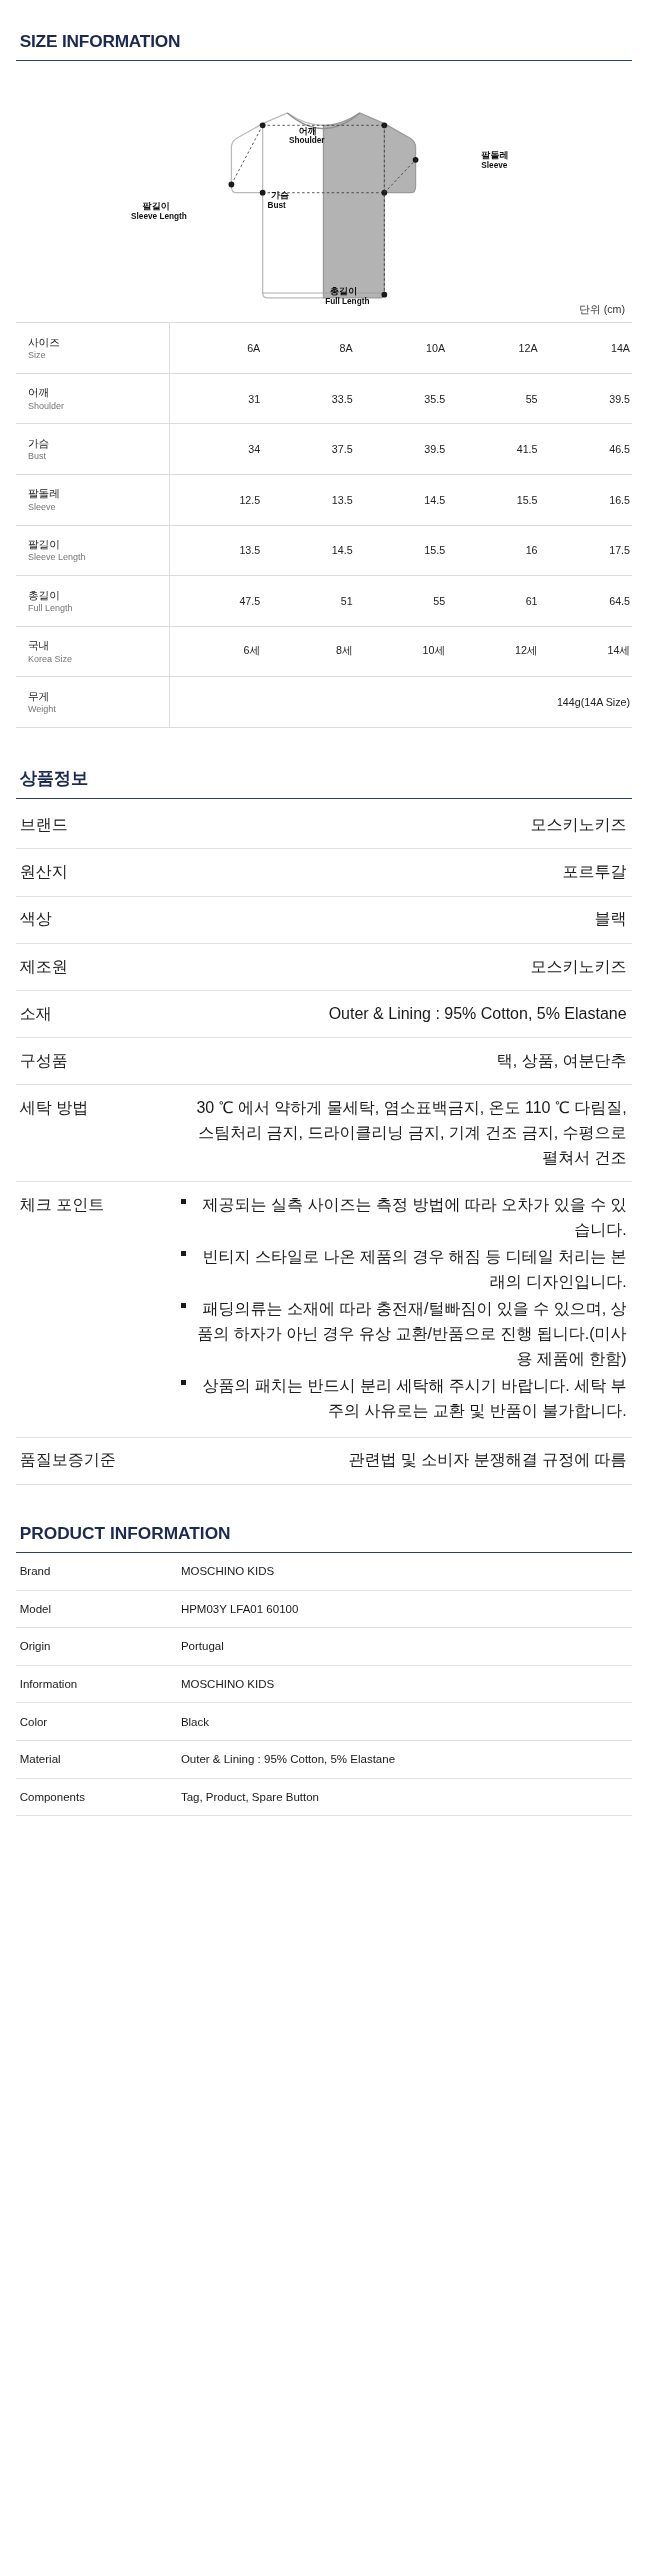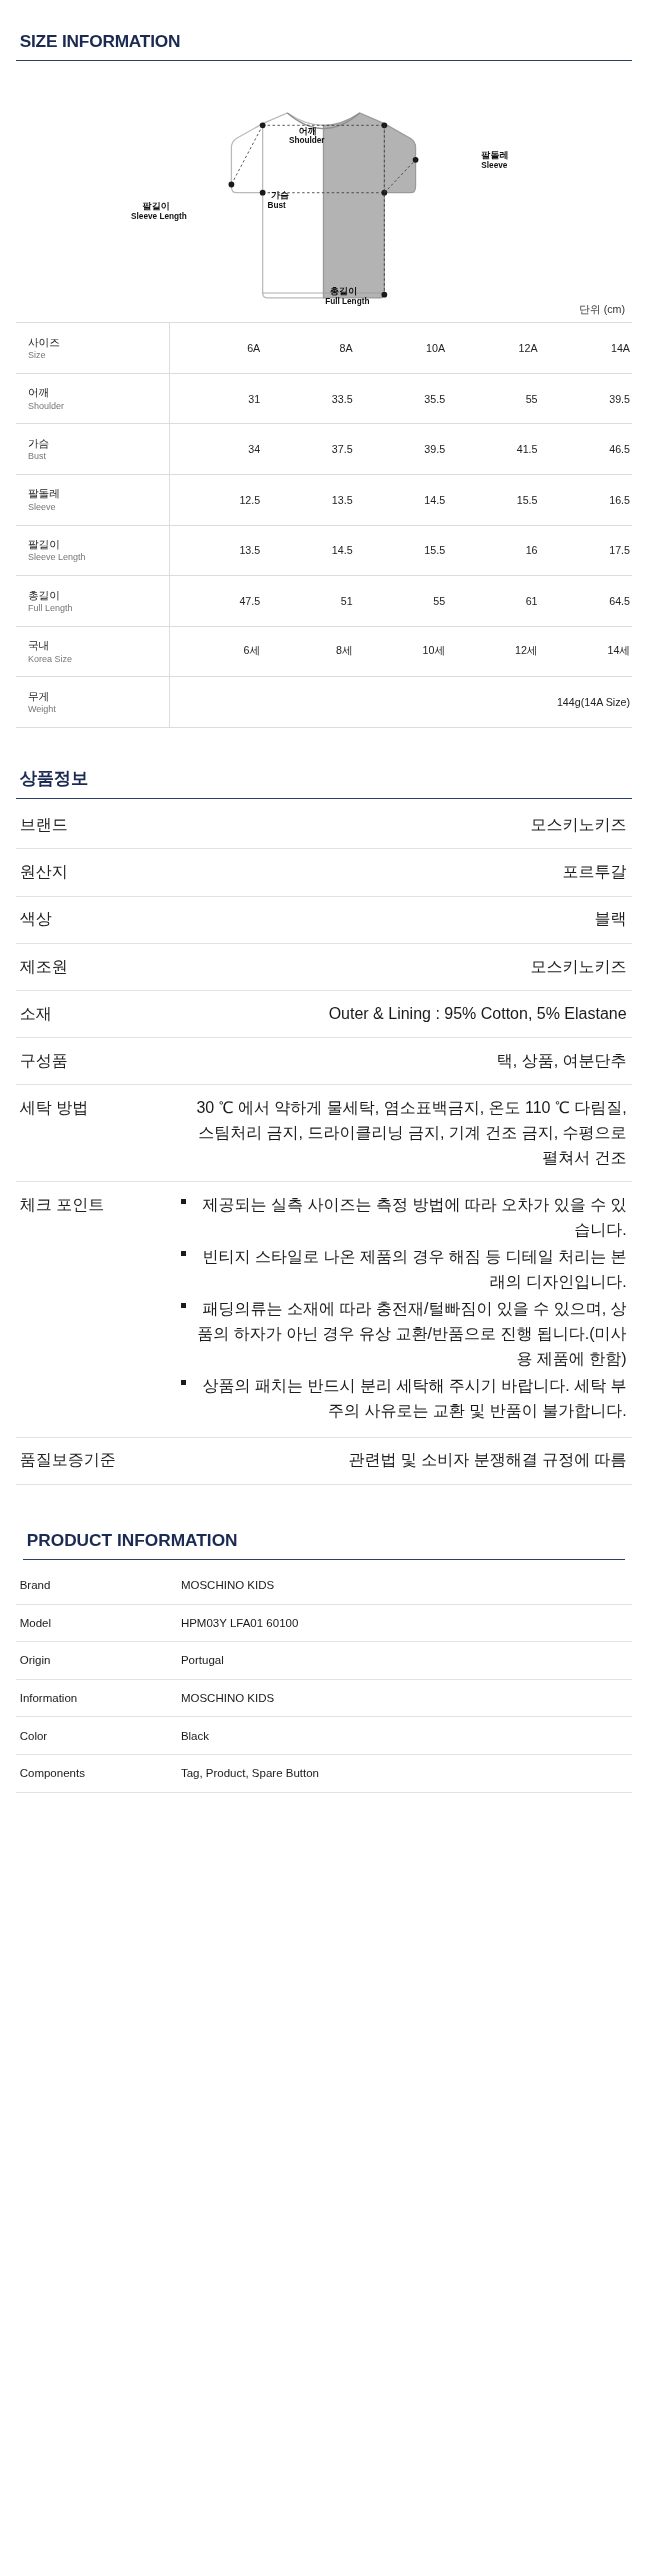--- a/index.html
+++ b/index.html
@@ -109,21 +109,21 @@
     background: #1a1a1a;
   }
 
   
   .sec-head-en {
     font-size: 17.3px;
     font-weight: bold;
     color: #1b2a52;
     padding: 0 0 8.2px 3.3px;
     border-bottom: 1.6px solid #2c3e6b;
-    margin: 7px;
+    margin: 0;
   }
   table.info-en {
     width: 100%;
     border-collapse: collapse;
     table-layout: fixed;
   }
   table.info-en td {
     border-bottom: 0.8px solid #e2e2e2;
     font-size: 11.5px;
     padding: 12.3px 5px;
@@ -365,20 +365,24 @@
       </tr>
       <tr>
         <td class="lbl">Information</td>
         <td class="val2">MOSCHINO KIDS</td>
       </tr>
       <tr>
         <td class="lbl">Color</td>
         <td class="val2">Black</td>
       </tr>
       <tr>
+        <td class="lbl">Material</td>
+        <td class="val2">Outer &amp; Lining : 95% Cotton, 5% Elastane</td>
+      </tr>
+      <tr>
         <td class="lbl">Components</td>
         <td class="val2">Tag, Product, Spare Button</td>
       </tr>
     </tbody>
   </table>
 
   <div class="gap-md"></div>
 </div>
 
 

